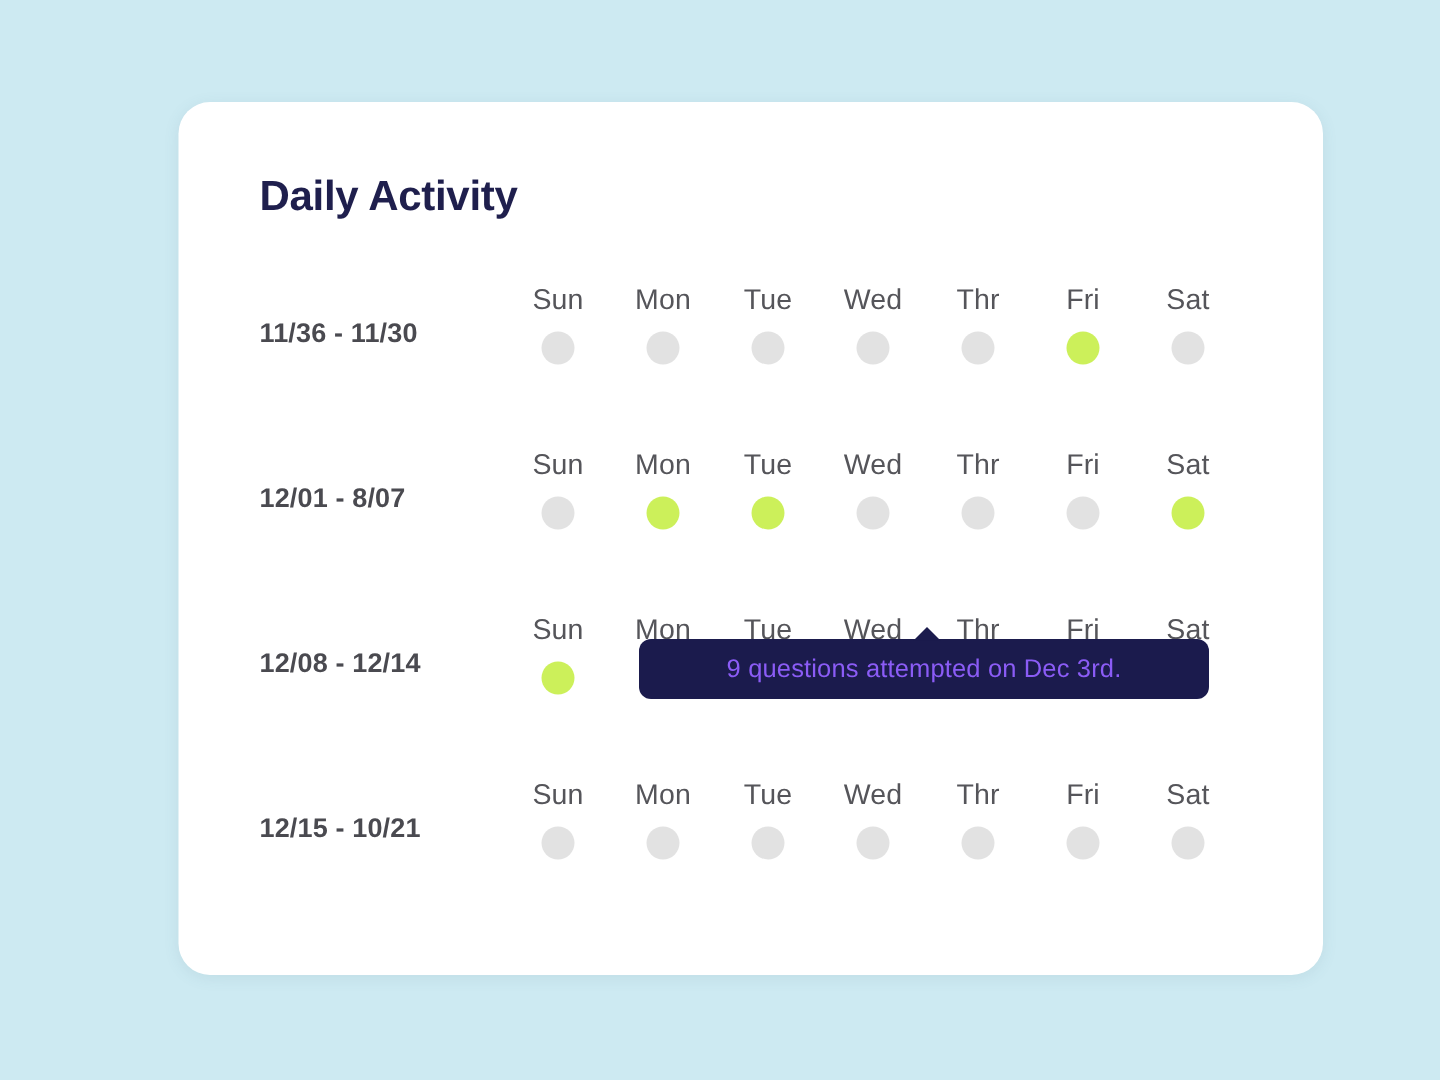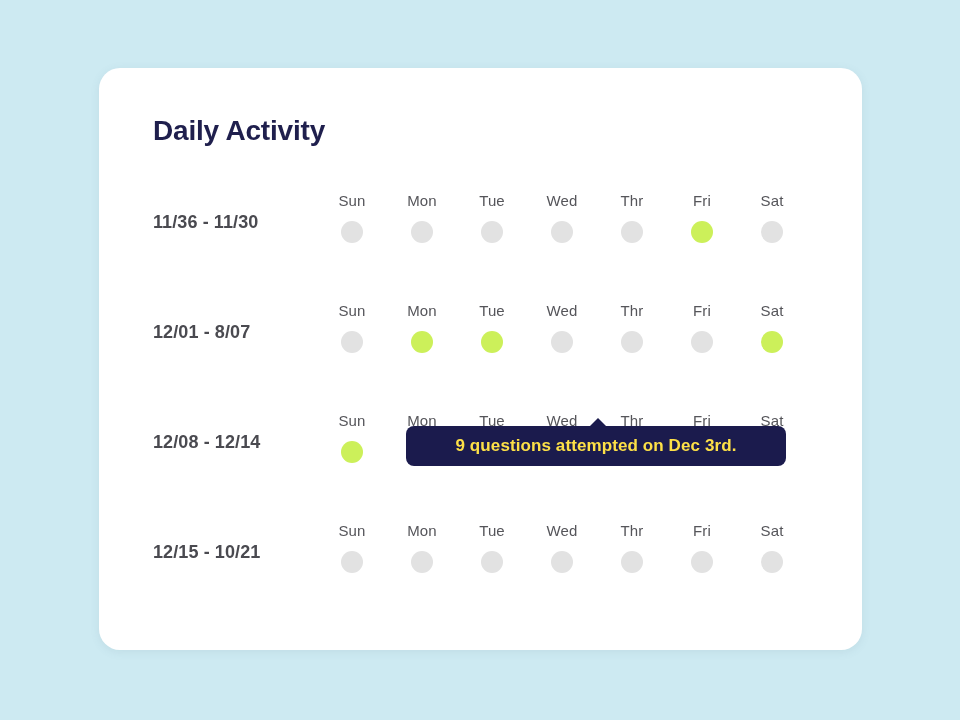--- a/index.html
+++ b/index.html
@@ -74,21 +74,21 @@
     width: 70px;
     height: 70px;
     display: flex;
     flex-direction: column;
     align-items: center;
     justify-content: flex-start;
     position: relative;
   }
 
   .day-label {
-    font-size: 15px;
+    font-size: 19px;
     color: #55555a;
     line-height: 18px;
     margin-top: 7px;
     letter-spacing: 0.1px;
     text-align: right;
   }
 
   .day-dot {
     width: 22px;
     height: 22px;
@@ -129,21 +129,21 @@
   #tooltip-text {
     font-size: 17px;
     color: #b9b9e8;
     letter-spacing: 0.1px;
     white-space: nowrap;
   }
 </style>
 </head>
 <body style="background: rgb(205, 234, 242);">
 
-<div id="activity-card" style="background: rgb(255, 255, 255);">
+<div id="activity-card" style="background: rgb(255, 255, 255); margin-left: 20px;">
 
   <div id="card-title" style="color: rgb(31, 31, 77);">Daily Activity</div>
 
   <div class="week-row" data-row="0">
     <div class="week-range">11/36 - 11/30</div>
     <div class="day-grid">
       <div class="day-cell">
         <div class="day-label">Sun</div>
         <div class="day-dot" style="background: rgb(226, 226, 226);"></div>
       </div>
@@ -271,16 +271,16 @@
       </div>
       <div class="day-cell">
         <div class="day-label">Sat</div>
         <div class="day-dot" style="background: rgb(226, 226, 226);"></div>
       </div>
     </div>
   </div>
 
   <div id="activity-tooltip" style="background: rgb(27, 27, 77);">
     <div id="tooltip-arrow" style="border-bottom-color: rgb(27, 27, 77);"></div>
-    <div id="tooltip-text" style="color: #fde047; font-weight: bold;">9 questions attempted on Dec 3rd.</div>
+    <div id="tooltip-text" style="color: #8b5cf6;">9 questions attempted on Dec 3rd.</div>
   </div>
 
 </div>
 
 </body></html>

